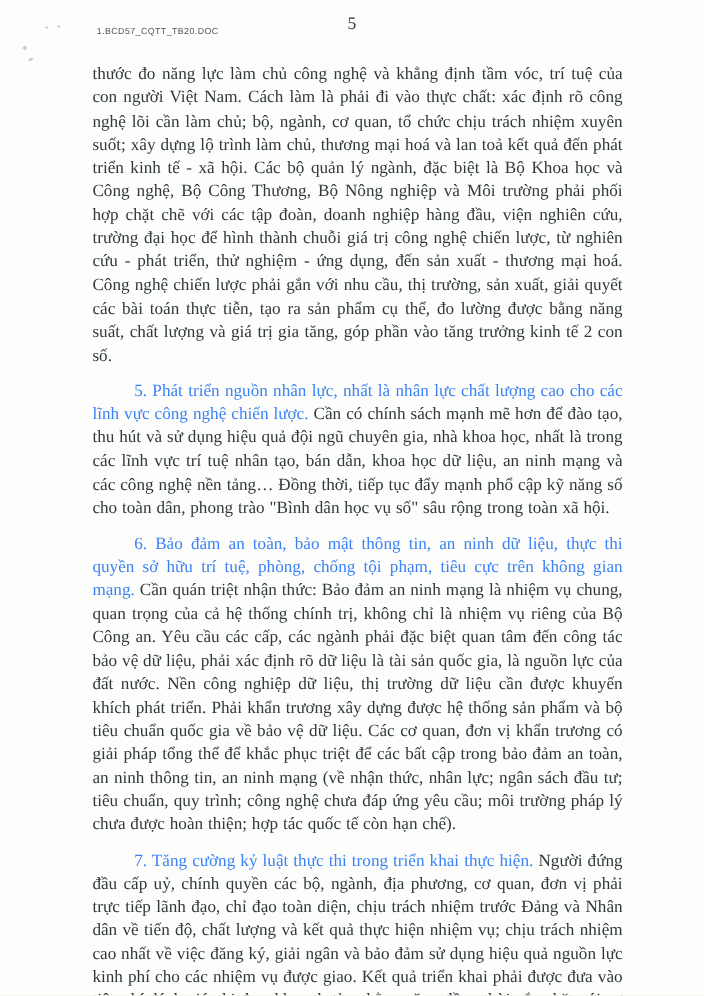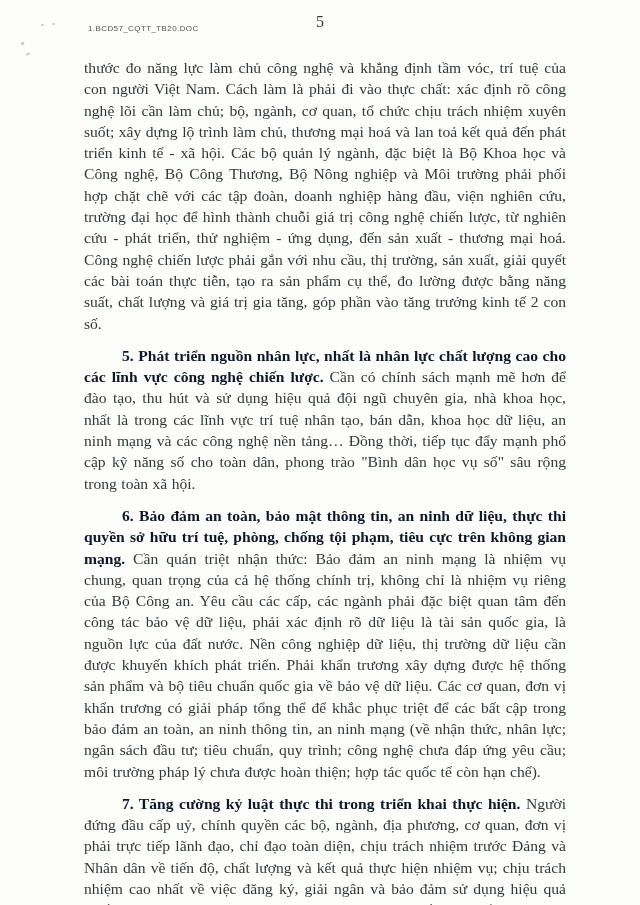--- a/index.html
+++ b/index.html
@@ -49,21 +49,21 @@
     left: 84px; top: 57px;
     width: 482px;
     text-align: justify;
     font-size: 15.6px;
     line-height: 21.3px;
     color: #2f3a38;
     word-spacing: 0.5px;
   }
   .doc-body p { margin: 0 0 11px 0; }
   .doc-body p.indent { text-indent: 38px; }
-  .run-bold { font-weight: bold; color: #0f172a; }
+  .run-bold { font-weight: normal; color: #3b82f6; }
 </style>
 </head>
 <body>
 
 <div class="page">
 
   <span class="pencil-mark mark-a"></span>
   <span class="pencil-mark mark-b"></span>
   <span class="pencil-mark mark-c"></span>
   <span class="pencil-mark mark-d"></span>

